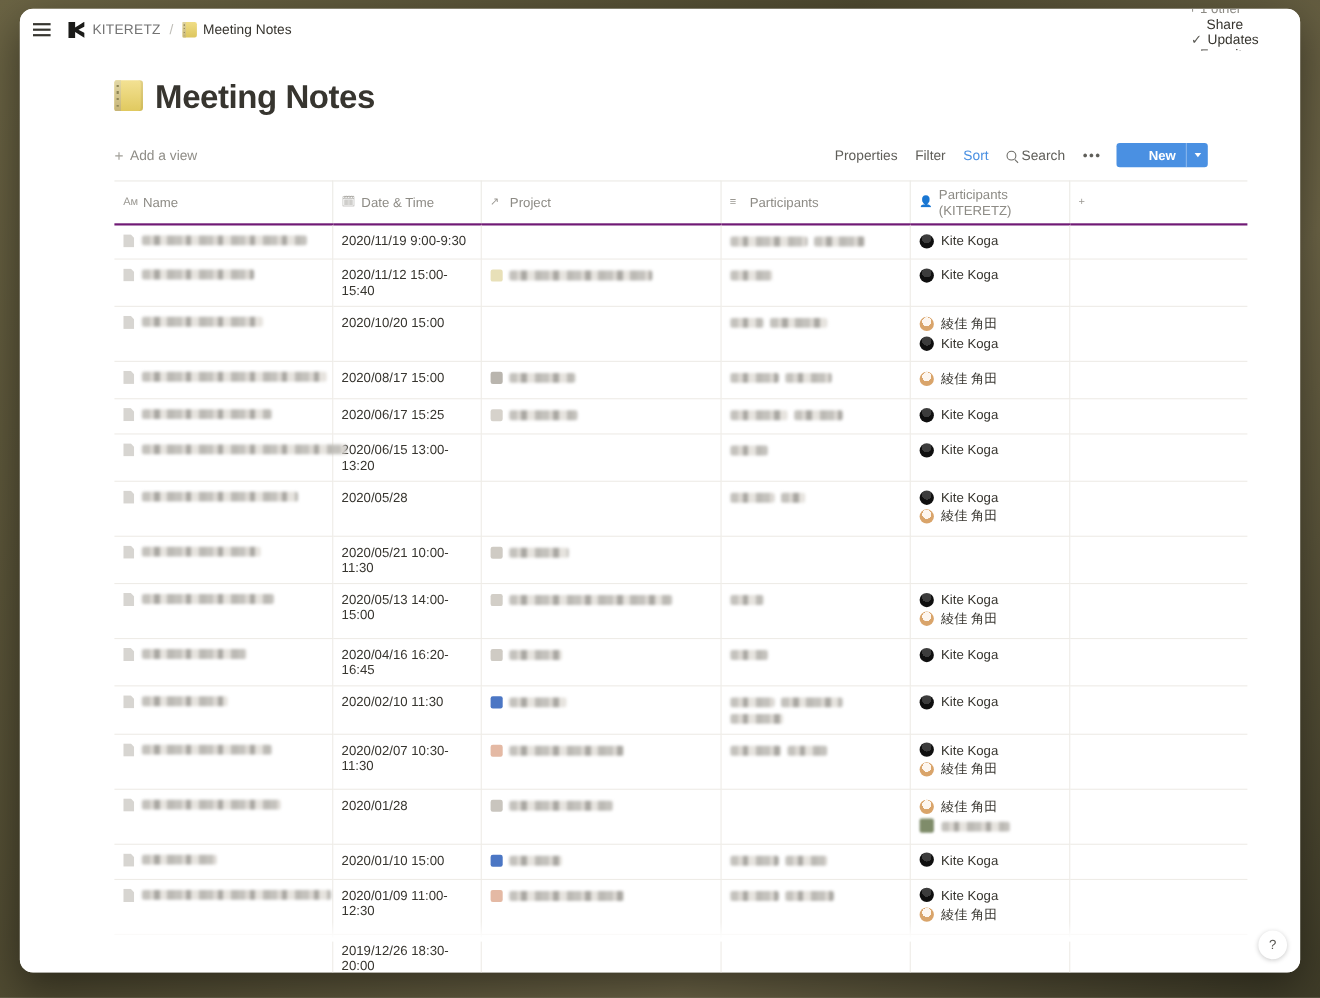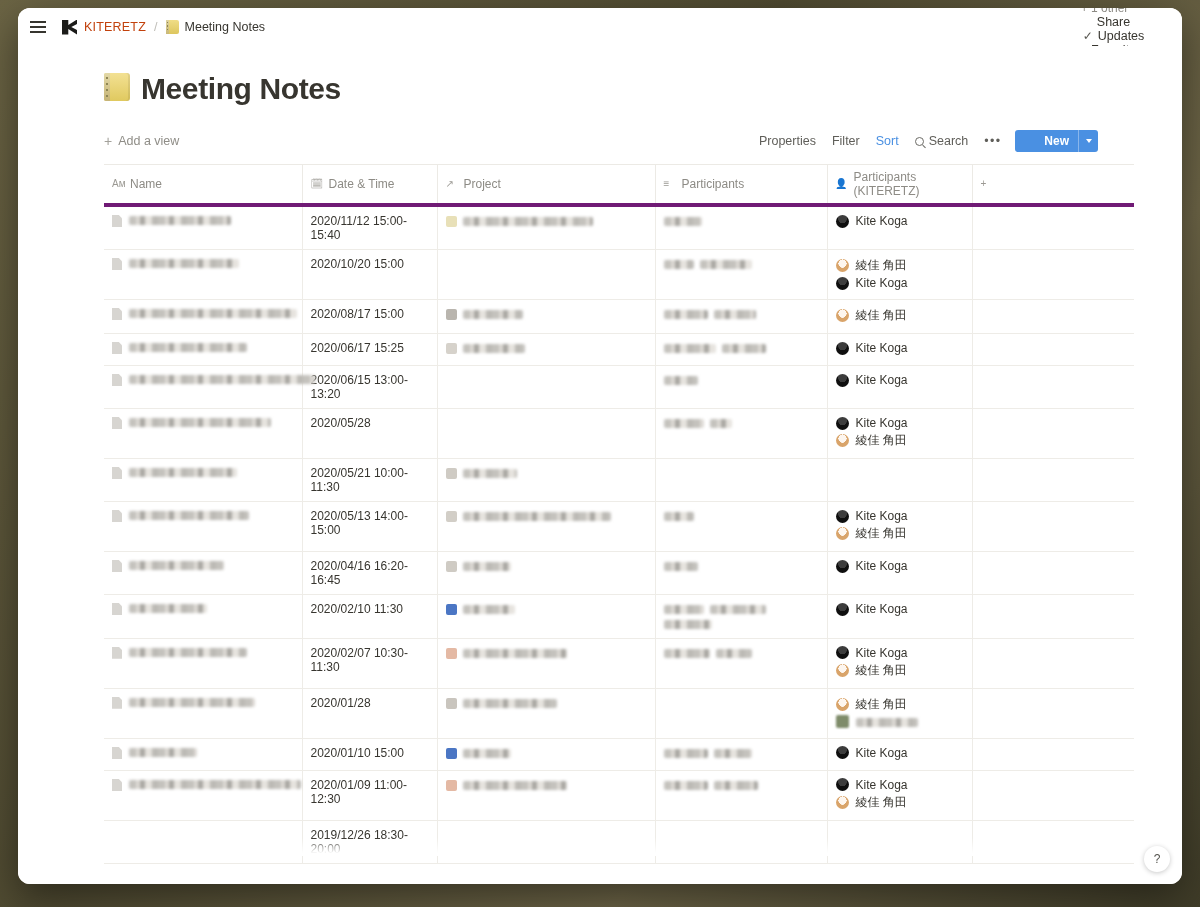--- a/index.html
+++ b/index.html
@@ -42,21 +42,21 @@
   .hamburger i:nth-child(1){ top: 0; }
   .hamburger i:nth-child(2){ top: 5px; }
   .hamburger i:nth-child(3){ top: 10px; }
 
   .bc-logo {
     width: 15px; height: 15px; margin-right: 7px;
     background: #1b1b19;
     -webkit-clip-path: polygon(0 0, 42% 0, 42% 36%, 100% 0, 100% 30%, 62% 50%, 100% 70%, 100% 100%, 42% 64%, 42% 100%, 0 100%);
     clip-path: polygon(0 0, 42% 0, 42% 36%, 100% 0, 100% 30%, 62% 50%, 100% 70%, 100% 100%, 42% 64%, 42% 100%, 0 100%);
   }
-  .bc-workspace { color: #c2410c; letter-spacing: .2px; }
+  .bc-workspace { color: #737373; letter-spacing: .2px; }
   .bc-sep { color: #bfbeb8; margin: 0 8px; }
   .bc-emoji { font-size: 13px; margin-right: 6px; }
   .notebook {
     width: 13px; height: 14px; display:inline-block; position: relative;
     background: linear-gradient(180deg,#f0dd86,#ddc65e);
     border-radius: 1px 2px 2px 1px; vertical-align: -2px;
   }
   .notebook::before {
     content:""; position:absolute; left:0; top:0; width:3px; height:100%;
     background: linear-gradient(180deg,#ded3a0,#c9b878);
@@ -136,21 +136,21 @@
   }
   .new-btn .lbl { padding: 0 9px; display:flex; align-items:center; font-weight:600;margin-left:20px; }
   .new-btn .cav { width:20px; display:flex; align-items:center; justify-content:center; border-left:1px solid rgba(255,255,255,0.35); }
   .caret { width:0;height:0;border-left:3.2px solid transparent;border-right:3.2px solid transparent;border-top:4px solid #fff; }
 
   
   .table-wrap { margin: 8px 84px 0 86px; }
   table.db { border-collapse: collapse; width: 1030px; table-layout: fixed; }
   table.db th {
     text-align: left; font-weight: normal; font-size: 12px; color: #8d8b85;
-    padding: 5px 8px; border-bottom: 4px solid #701a75; border-top: 1px solid #eceae5;
+    padding: 5px 8px; border-bottom: 2px solid #701a75; border-top: 1px solid #eceae5;
     border-right: 1px solid #eceae5; height: 24px; vertical-align: middle;
   }
   table.db th:last-child { border-right: none; }
   .th-inner { display:flex; align-items:center; gap:6px; }
   .hicon { width:12px; height:12px; display:inline-block; position:relative; flex:none; color:#9b9993; font-size:10px; line-height:12px; }
   table.db td {
     font-size: 12px; color: #37352f; padding: 7px 8px;
     border-bottom: 1px solid #eeece7; border-right: 1px solid #eeece7;
     vertical-align: top; height: 24px;
   }
@@ -316,20 +316,42 @@
                 </span>
             </th>
           </tr>
         </thead>
         <tbody id="tbody">
             <tr>
               <td>
                 <div class="cell-name">
                   <span class="pageicon"></span>
                   <span>
+                    <span class="blur blurline" style="width: 150px;"></span>
+                  </span>
+                </div>
+              </td>
+              <td>2020/11/19 9:00-9:30</td>
+              <td></td>
+              <td>
+                <div><span class="blur" style="width: 70px; margin-right: 6px;"></span><span class="blur" style="width: 46px; margin-right: 6px;"></span></div>
+              </td>
+              <td class="cell-partk">
+                <div>
+                  <span class="avatar-sm av-kite"></span>
+                  <span class="pname">Kite Koga</span>
+                </div>
+              </td>
+              <td></td>
+            </tr>
+            <tr>
+              <td>
+                <div class="cell-name">
+                  <span class="pageicon"></span>
+                  <span>
                     <span class="blur blurline" style="width: 102px;"></span>
                   </span>
                 </div>
               </td>
               <td>2020/11/12 15:00-15:40</td>
               <td>
                 <div class="cell-proj">
                   <span class="projicon" style="background: rgb(232, 224, 184);"></span>
                   <span class="blur" style="width: 130px;"></span>
                 </div>

